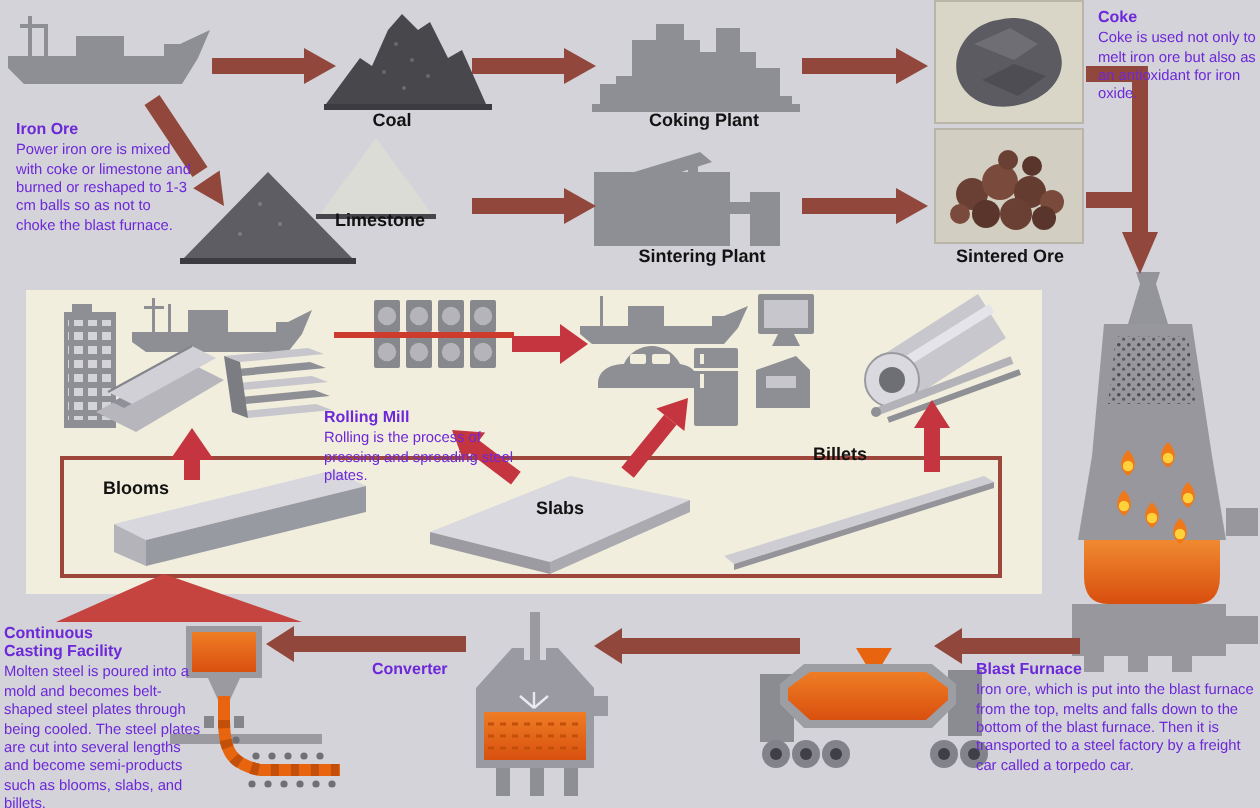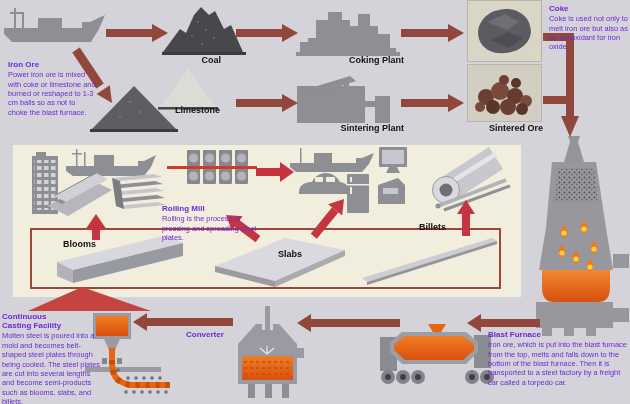--- a/index.html
+++ b/index.html
@@ -1,18 +1,18 @@
 <!DOCTYPE html>
 <html style="--background: #d3d3d9; --panel: #f2eedd; --flow_arrow: #91473b; --highlight_arrow: #c53540; --box_border: #9e453c; --silhouette: #8e8e95; --molten_orange: #e8640f; --flame_yellow: #ffd23c;"><head>
 <meta charset="utf-8">
 <style>
   html,body{margin:0;padding:0;}
   #stage{position:relative;width:630px;height:404px;background:var(--background,#d3d3d9);
          font-family:"Liberation Sans",sans-serif;overflow:hidden;}
-  .label{position:absolute;font:bold 9px/1.1 "Liberation Sans",sans-serif;color:#121212;text-align:right;z-index:6;}
+  .label{position:absolute;font:bold 9px/1.1 "Liberation Sans",sans-serif;color:#121212;text-align:center;z-index:6;}
   .tblock{position:absolute;z-index:7;color:#6d28d9;}
   .tblock .t{font:bold 8px/1.15 "Liberation Sans",sans-serif;display:block;}
   .tblock .b{font:7.4px/1.27 "Liberation Sans",sans-serif;display:block;margin-top:1px;}
   #panel{position:absolute;left:13px;top:145px;width:508px;height:152px;background:var(--panel,#f2eedd);z-index:1;}
   #redbox{position:absolute;left:30px;top:228px;width:467px;height:57px;border:2px solid var(--box_border,#9e453c);z-index:2;}
   .icon{position:absolute;z-index:3;}
   .photo{position:absolute;width:75px;z-index:3;border:1px solid #b9b6a9;box-sizing:border-box;}
   .sil{fill:var(--silhouette,#8e8e95);}
   #arrows{position:absolute;left:0;top:0;z-index:5;pointer-events:none;}
   .flow{fill:var(--flow_arrow,#91473b);}

